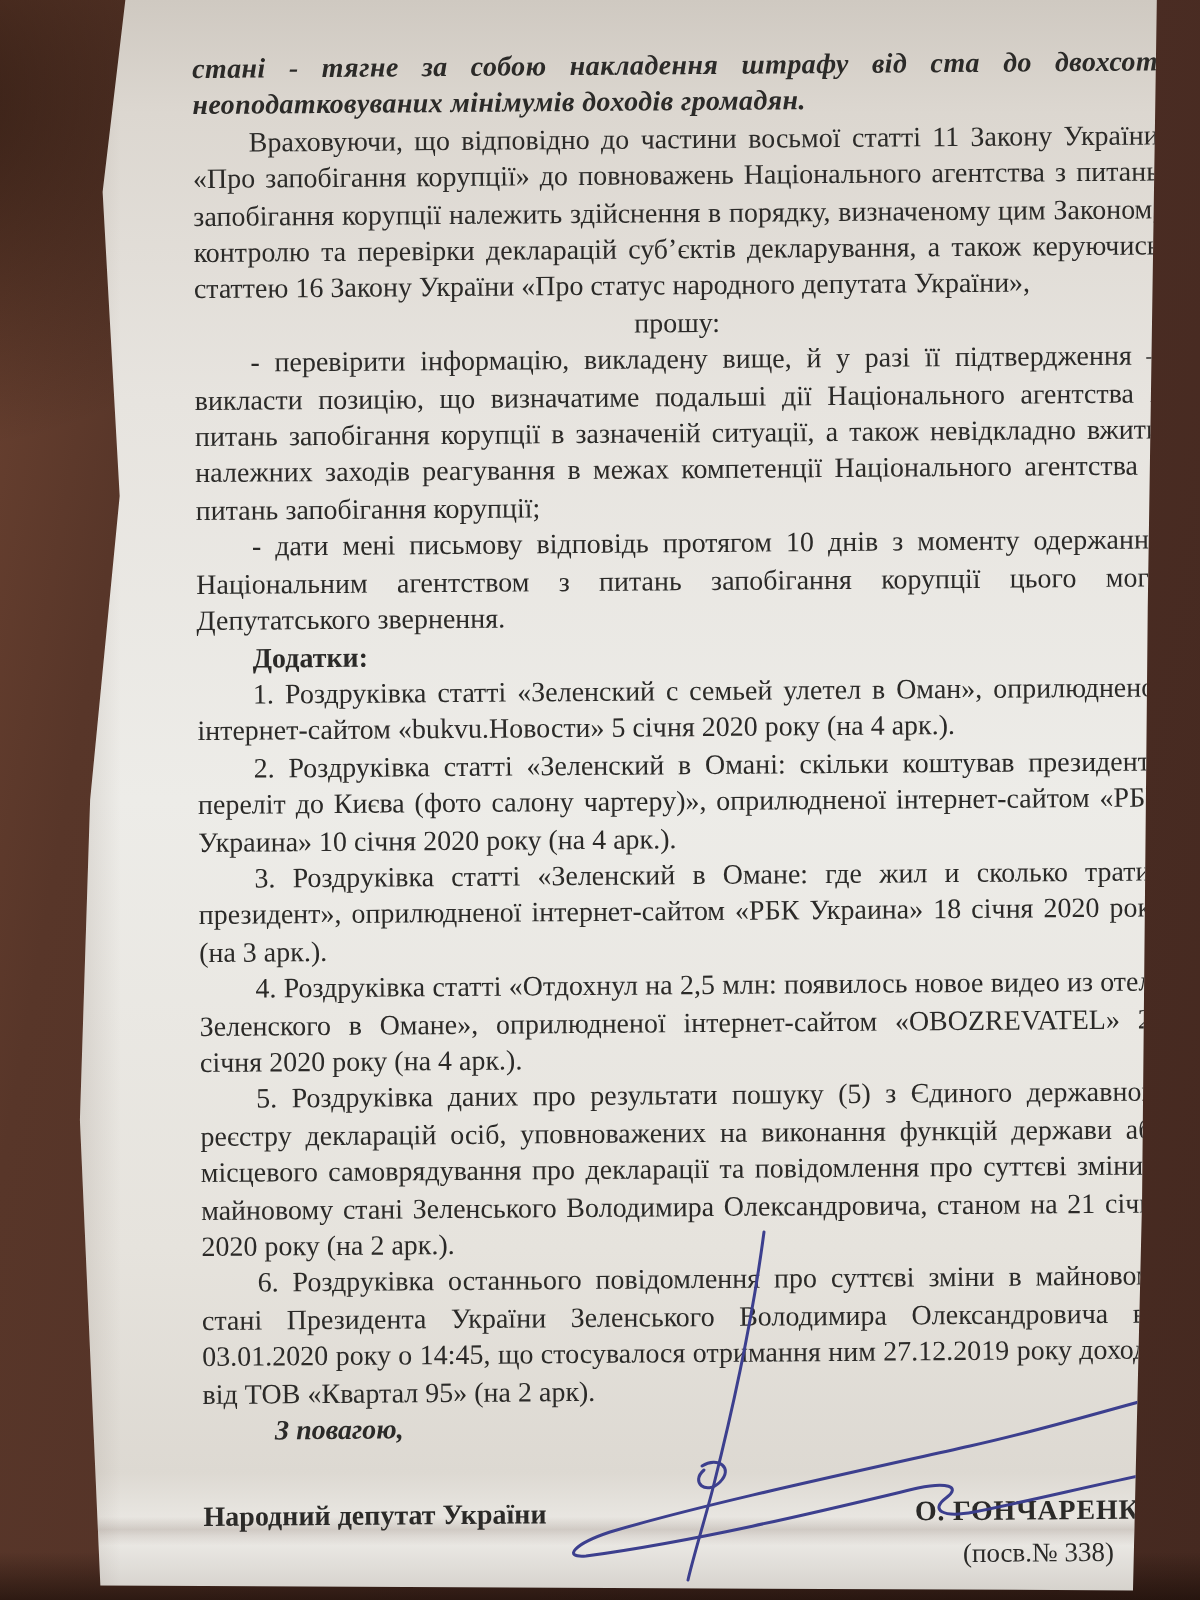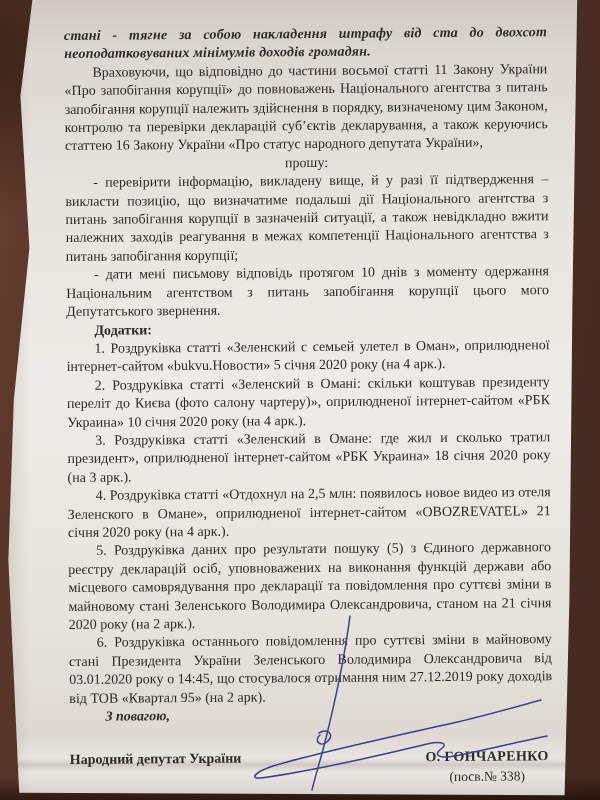--- a/index.html
+++ b/index.html
@@ -18,20 +18,21 @@
   .paper {
     position: absolute; inset: 0;
     clip-path: polygon(5.4% 0%, 96.2% 0%, 95.4% 38%, 94.9% 75%, 94.1% 99.4%,
                        3.2% 99.1%, 1.4% 70%, 2.3% 50%, 4.9% 31%, 3.4% 12%);
     background-image:
       linear-gradient(to right, rgba(105,85,72,0.20) 0%, rgba(105,85,72,0) 5%),
       linear-gradient(to left, rgba(105,85,72,0.25) 0%, rgba(105,85,72,0) 4%),
       linear-gradient(to bottom, rgba(110,90,78,0) 94.8%, rgba(110,90,78,0.22) 95.6%, rgba(110,90,78,0) 96.6%),
       linear-gradient(to bottom, #cfc9c1 0%, #dcd7d0 7%, #e7e4df 25%, #edece8 50%,
                       #e6e3dd 78%, #ddd9d2 92%, #edebe7 96%, #d2cec8 100%);
+    margin-left: 32px;
   }
   .content {
     position: absolute; left: 64px; top: 27px; width: 483px;
     transform: rotate(-0.45deg); transform-origin: top left;
     font-size: 14px; line-height: 18.4px; color: #2b2a28;
     text-align: justify;
   }
   .content p { margin: 0; }
   .indent { text-indent: 28px; }
   .intro { font-style: italic; font-weight: 700; letter-spacing: 0.2px; }

